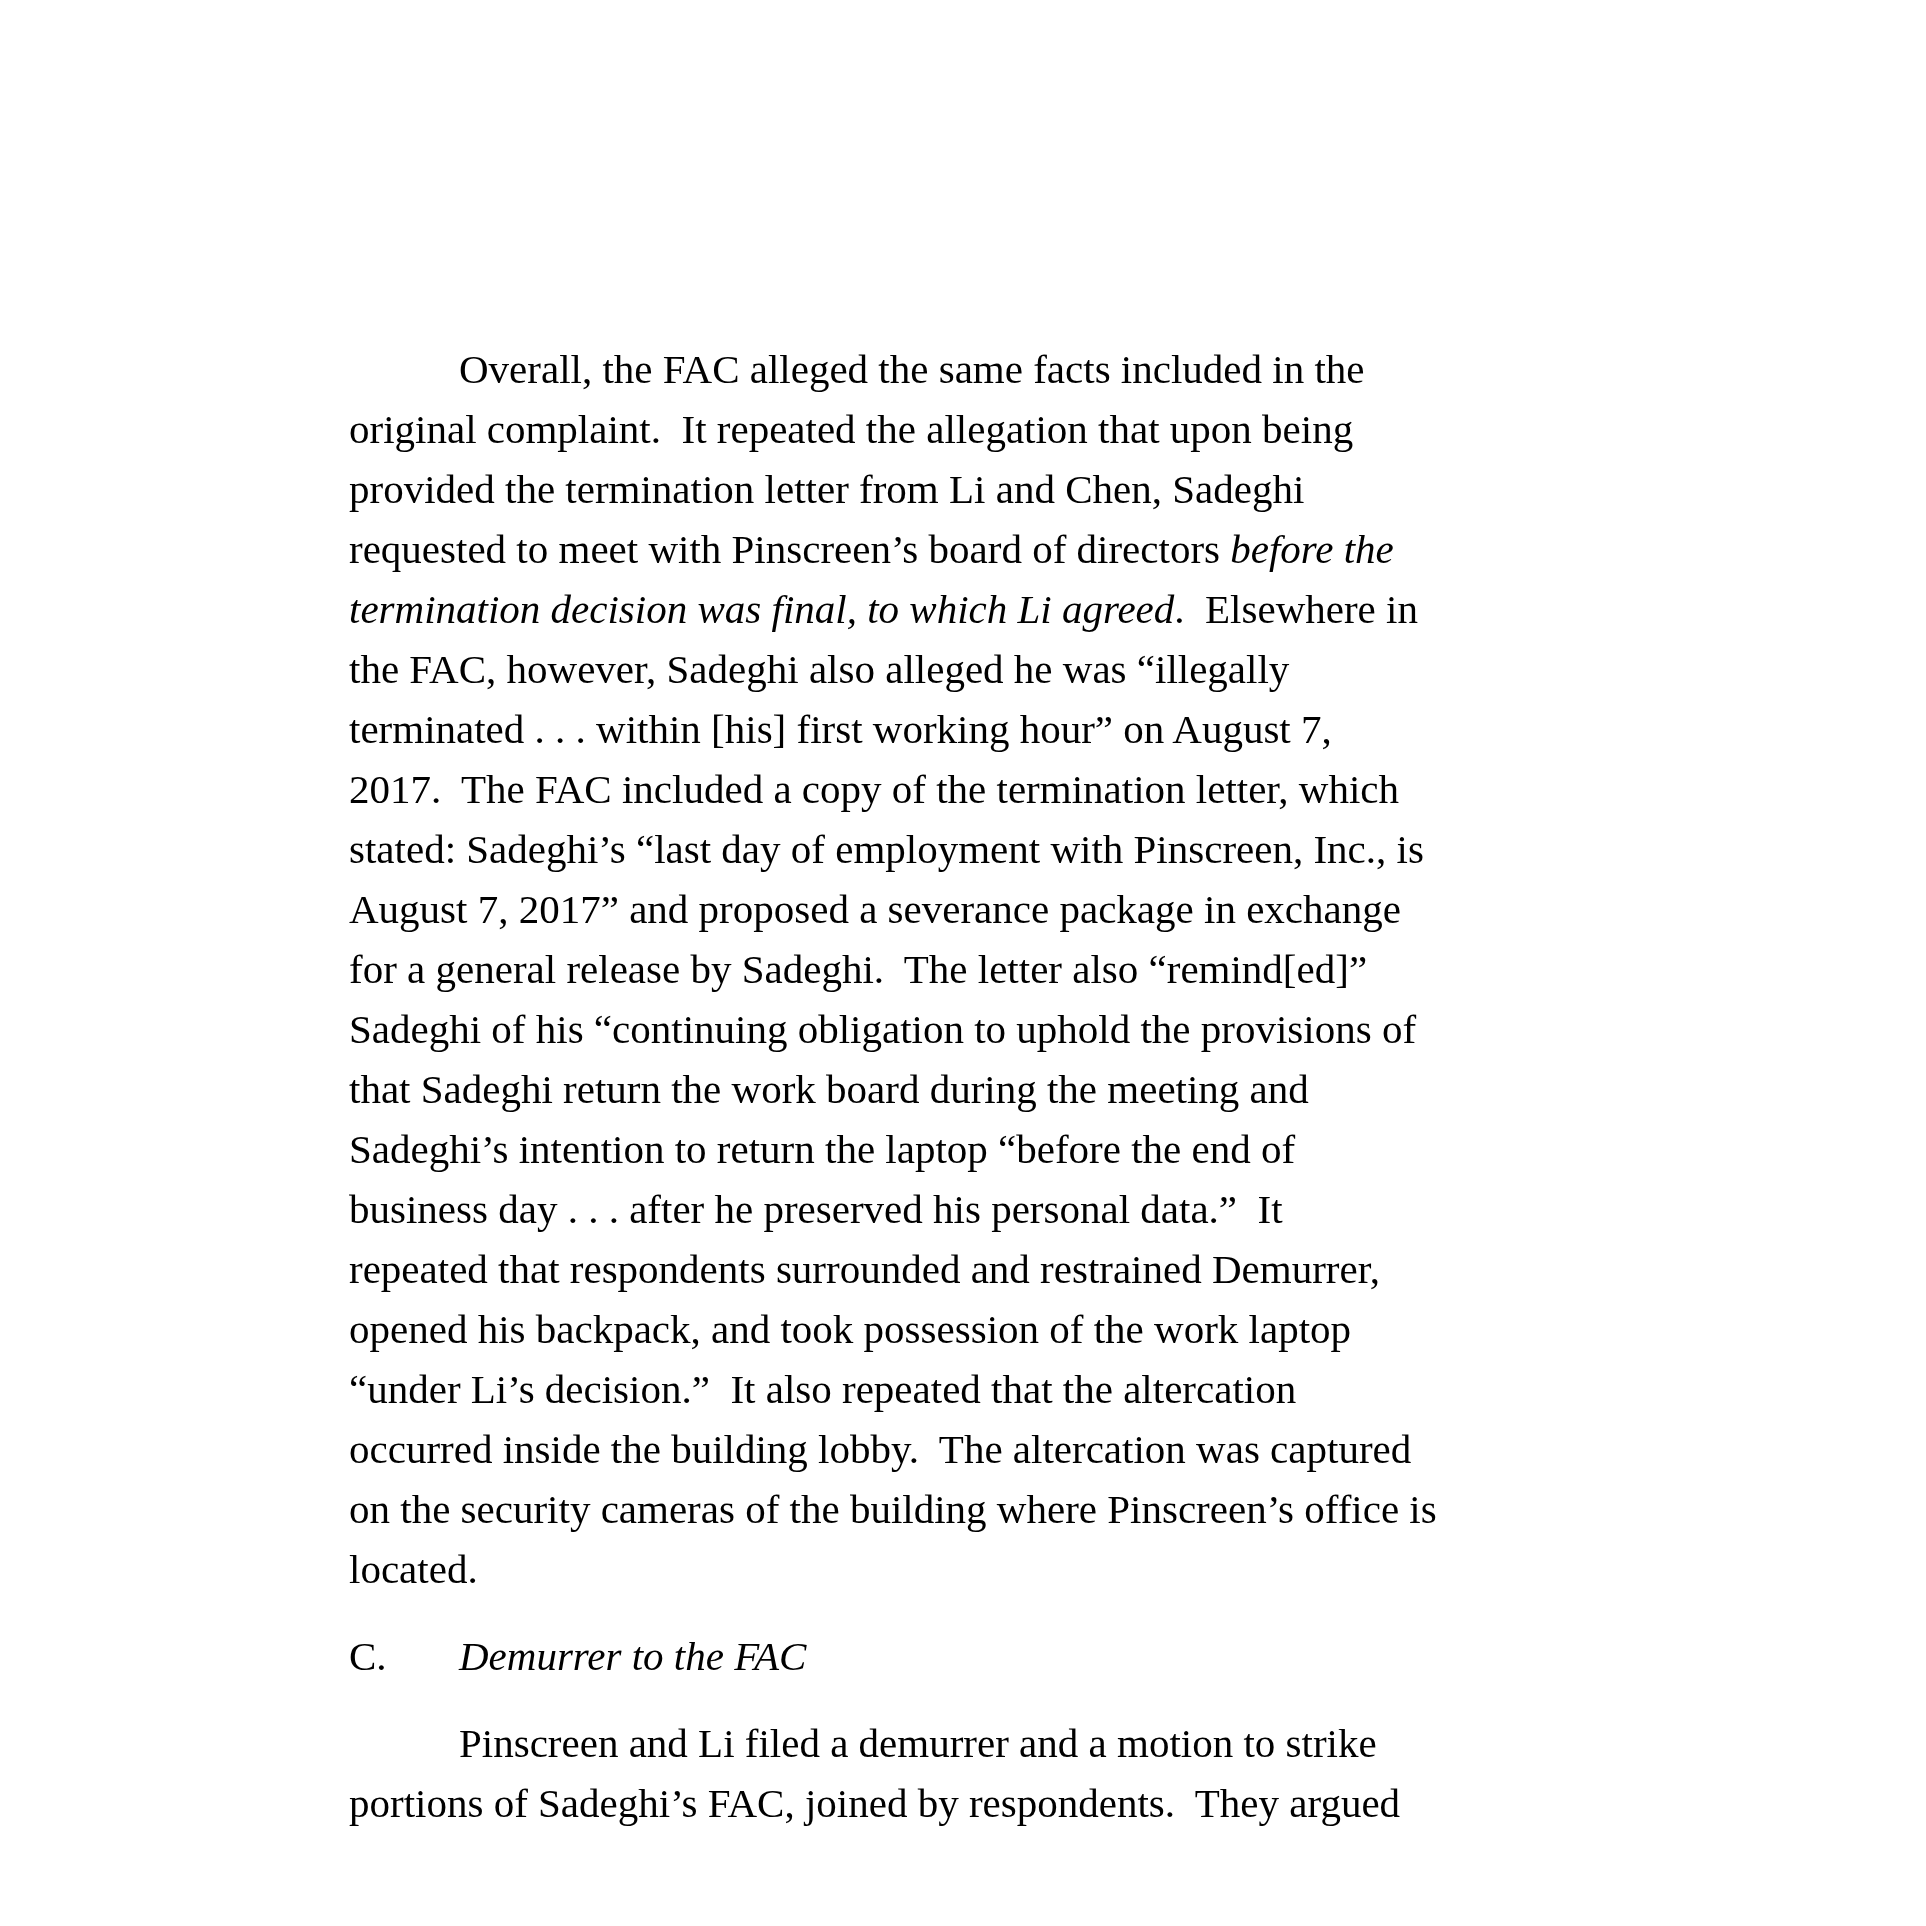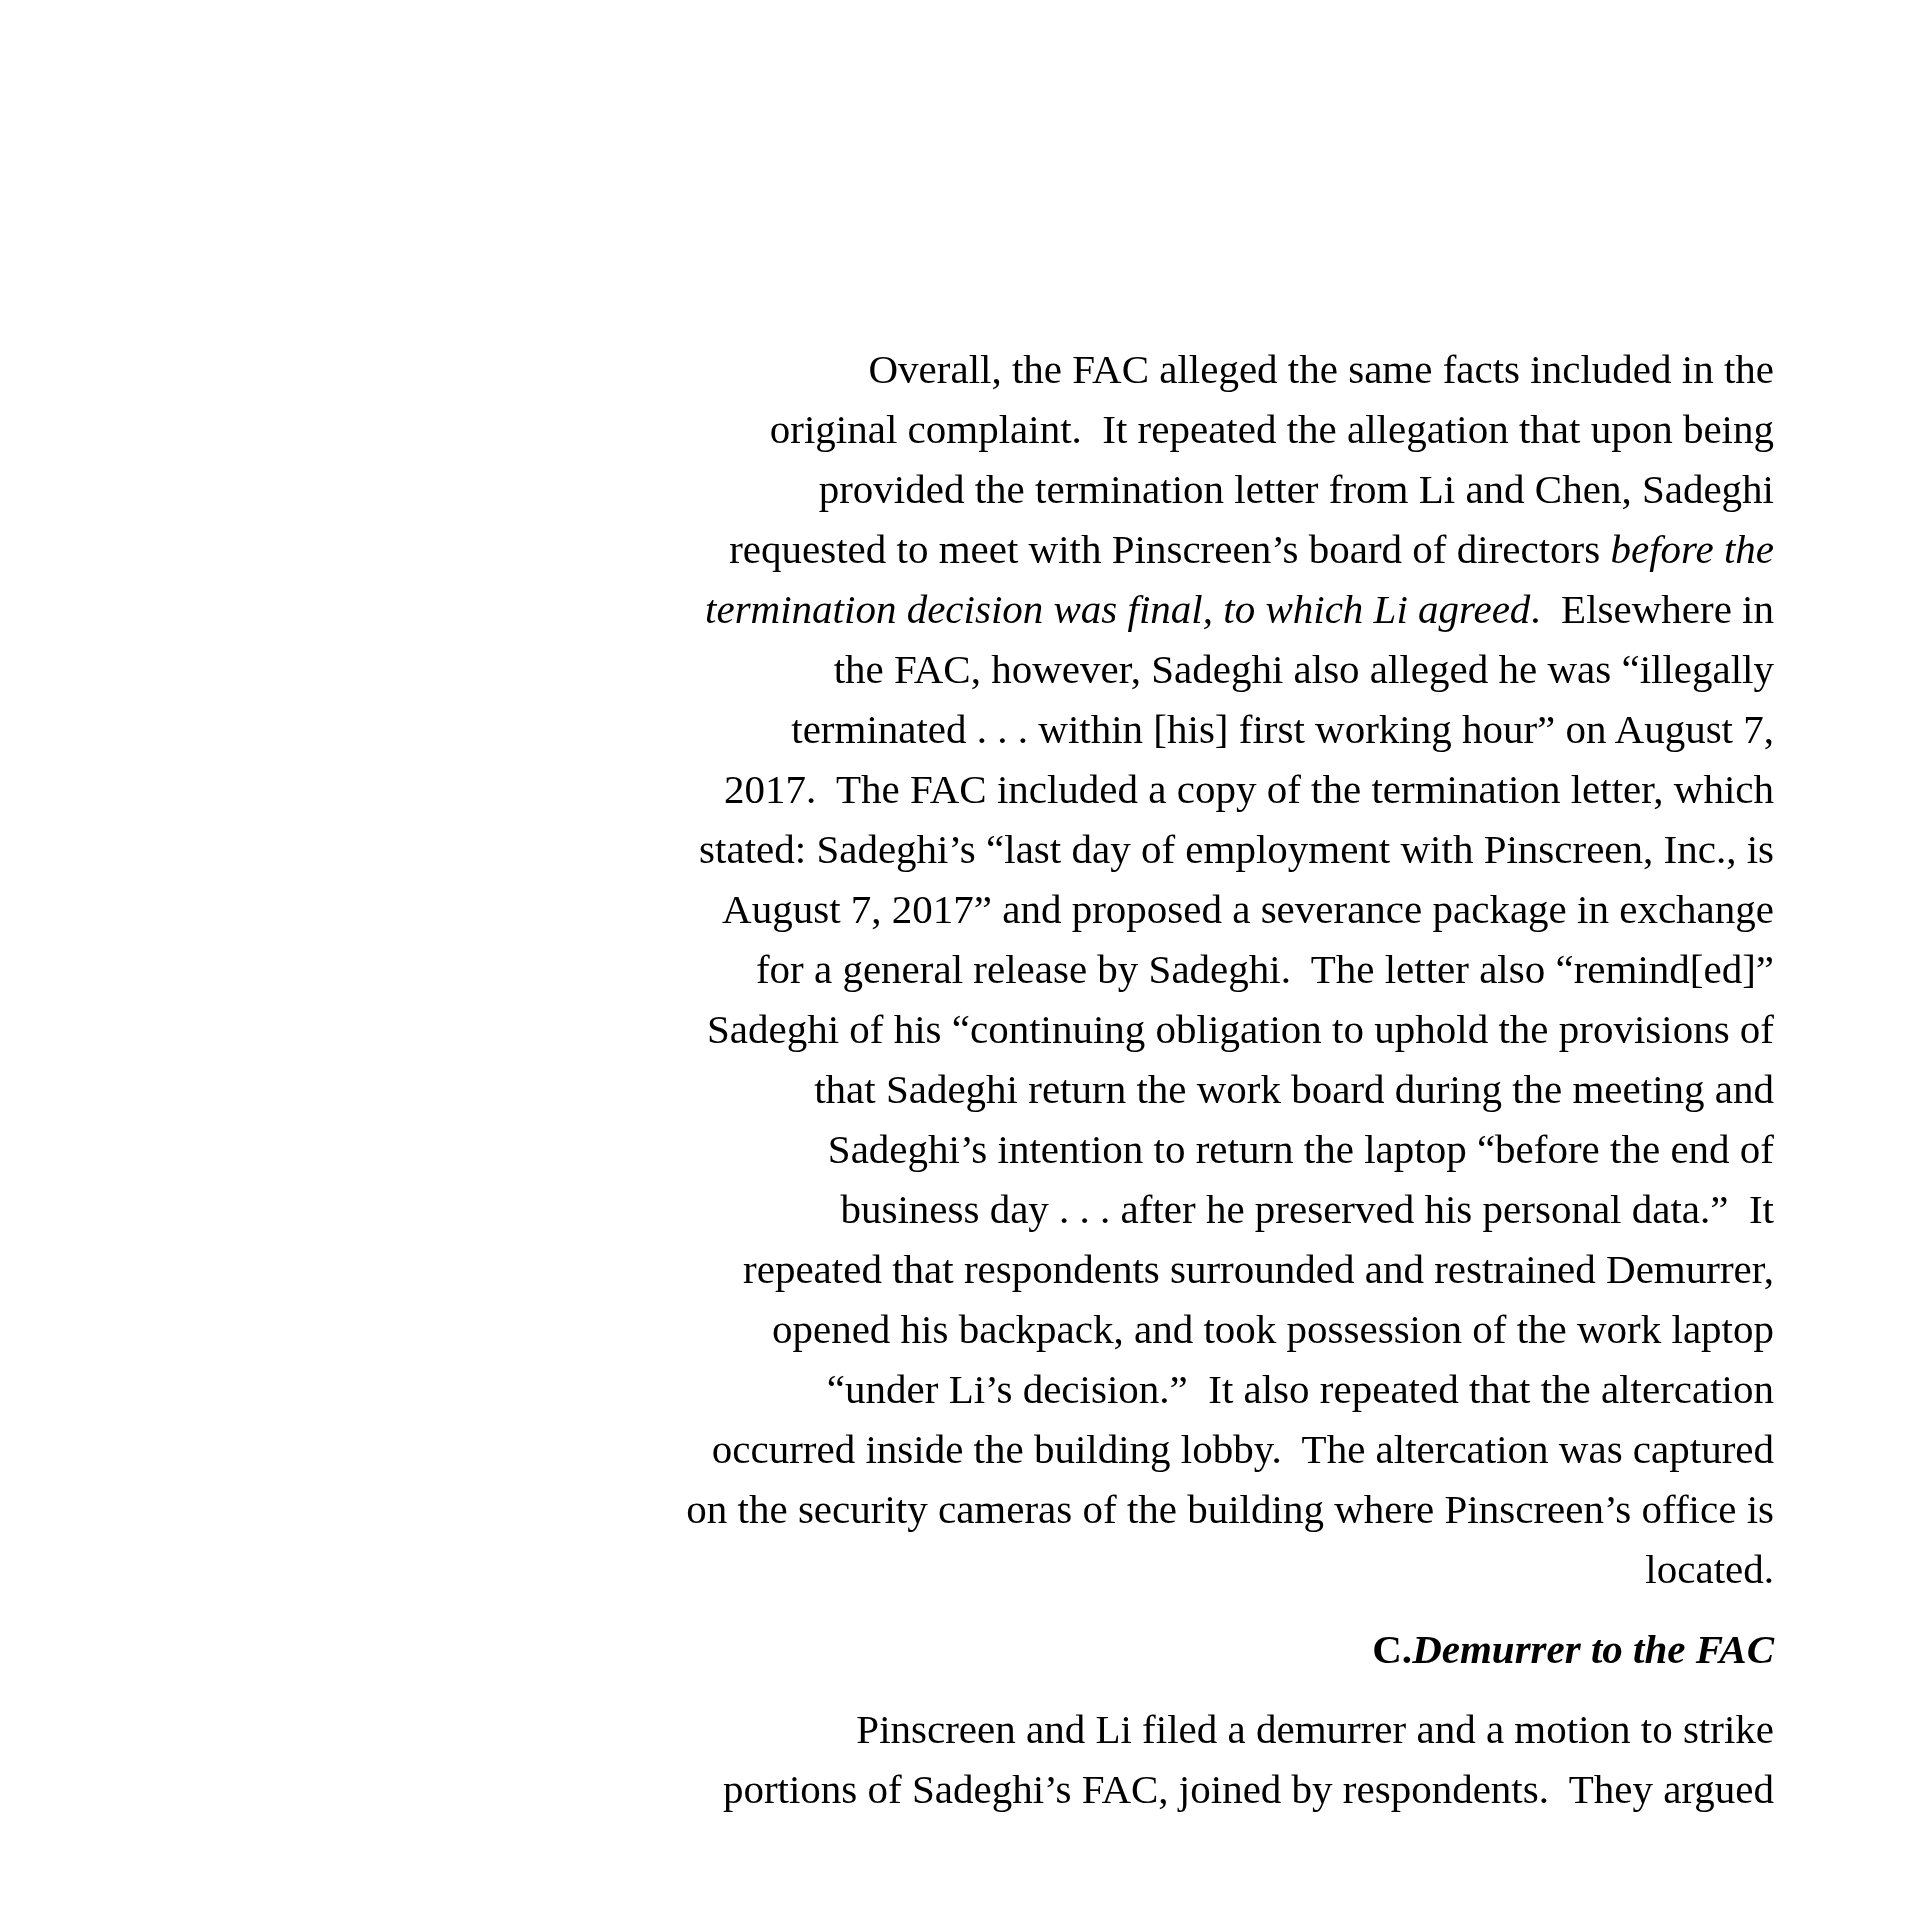--- a/index.html
+++ b/index.html
@@ -17,22 +17,22 @@
     overflow: hidden;
   }
   .content {
     position: absolute;
     left: 349px;
     top: 339px;
     width: 1425px;
     font-size: 41px;
     line-height: 60px;
   }
-  .block { margin: 0; text-align: right; }
-  .block.heading { margin: 20px 0; font-weight: bold; }
+  .block { margin: 0; }
+  .block.heading { margin: 27px 0; }
   .line { white-space: pre; }
   .line.indent { padding-left: 110px; }
   .italic { font-style: italic; }
   .tabbed { display: inline-block; }
 </style>
 </head>
 <body>
 
 <div class="page">
   <div class="content">

